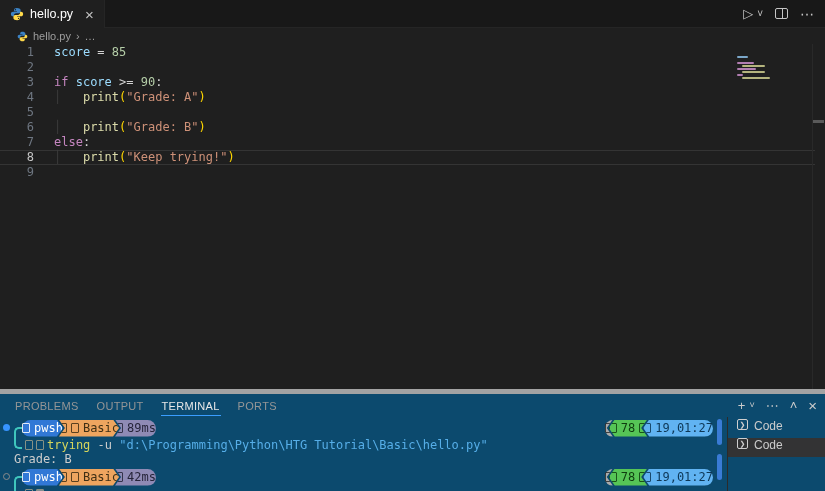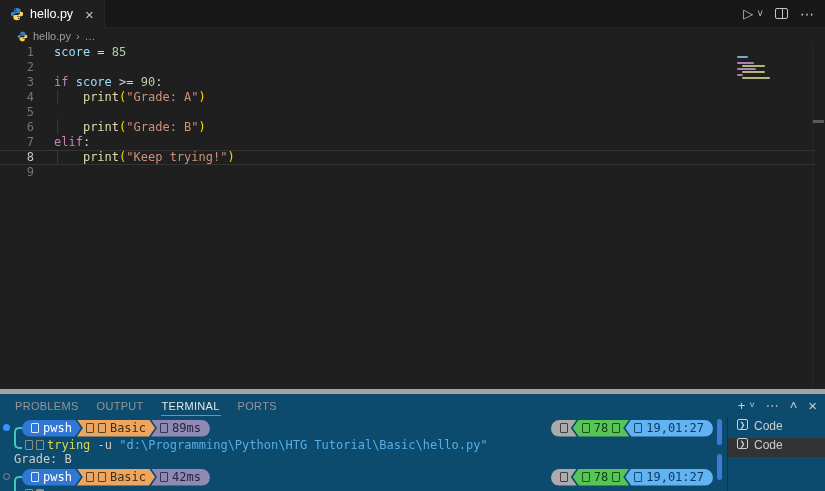--- a/index.html
+++ b/index.html
@@ -59,21 +59,21 @@
   .tr-cmd { height:15px; }
   .tr-out { height:14px; line-height:14px; }
   .marker { position:absolute; left:-11px; top:5px; width:7px; height:7px; border-radius:50%; }
   .marker.filled { background:#3794ff; }
   .marker.ring { border:1.5px solid #8b8b8b; }
   .cx { flex:none; }
   .ctop { width:8px; height:11px; border-left:2px solid #3fc6bd; border-top:2px solid #3fc6bd;
     border-top-left-radius:5px; margin-top:9px; }
   .cbot { width:8px; height:11px; border-left:2px solid #3fc6bd; border-bottom:2px solid #3fc6bd;
     border-bottom-left-radius:5px; margin-bottom:3px; margin-right:3px; }
-  .seg { display:inline-flex; align-items:center; height:17px; padding:0 9px; gap:4px;
+  .seg { display:inline-flex; align-items:center; height:17px; padding:0 0; gap:4px;
     font-size:12px; }
   .tofu { display:inline-block; width:8px; height:10px; border:1px solid currentColor;
     border-radius:1px; opacity:.85; }
   .tofu.cursor { background:#9a9a9a; }
   .spacer { flex:1 1 auto; }
   .t-cmd { color:#d6d65c; } .t-plain { color:#cccccc; } .t-path { color:#56aee8; }
   .cmd-tofu { color:#9e9e8a; margin-right:3px; }
 
   .term-scroll { flex:none; width:12px; position:relative; }
   .scroll-pill { position:absolute; left:2px; width:5px; height:26px; border-radius:3px; background:#3a7bd5; }
@@ -119,21 +119,21 @@
 </div>
 
 <div class="editor">
   <div id="code-area">
       <div class="code-line"><span class="ln">1</span><span class="code-text"><span class="tok-var">score</span><span class="tok-plain"> </span><span class="tok-op">=</span><span class="tok-plain"> </span><span class="tok-num">85</span></span></div>
       <div class="code-line"><span class="ln">2</span><span class="code-text"></span></div>
       <div class="code-line"><span class="ln">3</span><span class="code-text"><span class="tok-kw">if</span><span class="tok-plain"> </span><span class="tok-var">score</span><span class="tok-plain"> </span><span class="tok-op">&gt;=</span><span class="tok-plain"> </span><span class="tok-num">90</span><span class="tok-op">:</span></span></div>
       <div class="code-line"><span class="ln">4</span><span class="code-text"><span class="tok-guide">│</span><span class="tok-plain">   </span><span class="tok-fn">print</span><span class="tok-brk">(</span><span class="tok-str">"Grade: A"</span><span class="tok-brk">)</span></span></div>
       <div class="code-line"><span class="ln">5</span></div>
       <div class="code-line"><span class="ln">6</span><span class="code-text"><span class="tok-guide">│</span><span class="tok-plain">   </span><span class="tok-fn">print</span><span class="tok-brk">(</span><span class="tok-str">"Grade: B"</span><span class="tok-brk">)</span></span></div>
-      <div class="code-line"><span class="ln">7</span><span class="code-text"><span class="tok-kw">elif</span><span class="tok-op">:</span></span></div>
+      <div class="code-line"><span class="ln">7</span><span class="code-text"><span class="tok-kw">else</span><span class="tok-op">:</span></span></div>
       <div class="code-line current"><span class="ln">8</span><span class="code-text"><span class="tok-guide">│</span><span class="tok-plain">   </span><span class="tok-fn">print</span><span class="tok-brk">(</span><span class="tok-str">"Keep trying!"</span><span class="tok-brk">)</span></span></div>
       <div class="code-line"><span class="ln">9</span><span class="code-text"></span></div>
     </div>
   <div class="minimap" id="minimap">
       <div class="mm-row" style="width: 11px; background: rgb(123, 167, 201);"></div>
       <div class="mm-row"></div>
       <div class="mm-row" style="width: 16.5px; background: rgb(176, 125, 176);"></div>
       <div class="mm-row" style="width: 23.1px; background: rgb(181, 181, 126); margin-left: 5px;"></div>
       <div class="mm-row" style="width: 18.7px; background: rgb(176, 125, 176);"></div>
       <div class="mm-row" style="width: 23.1px; background: rgb(181, 181, 126); margin-left: 5px;"></div>

